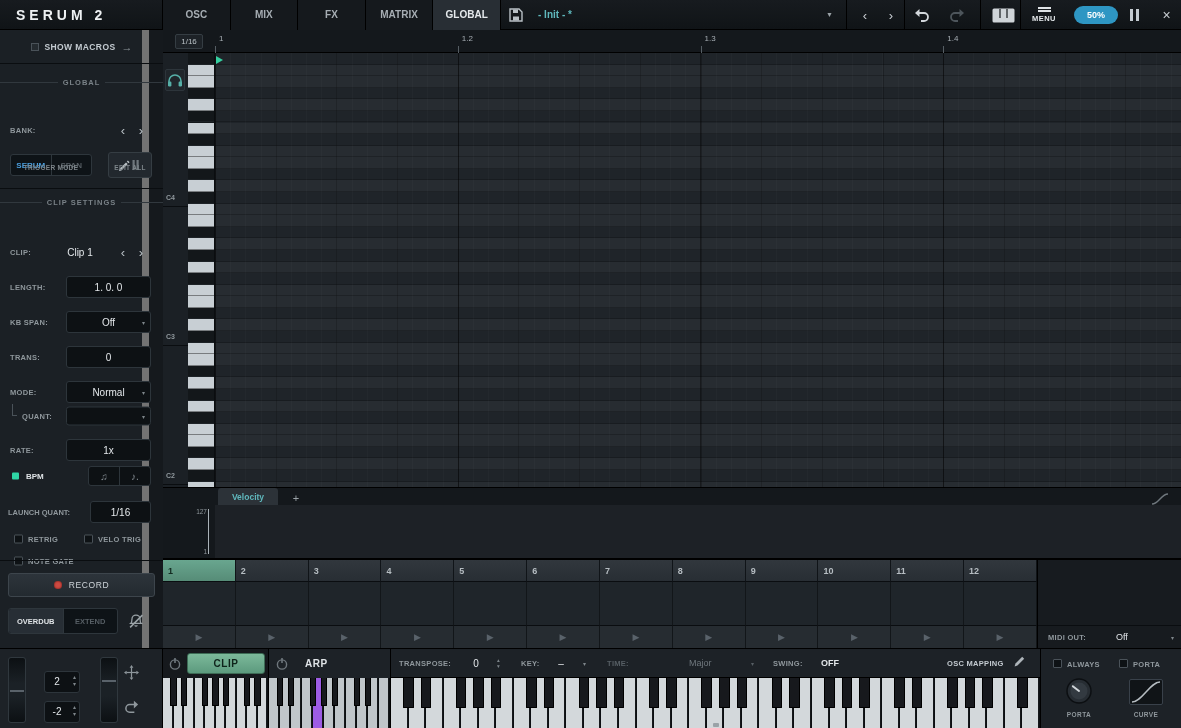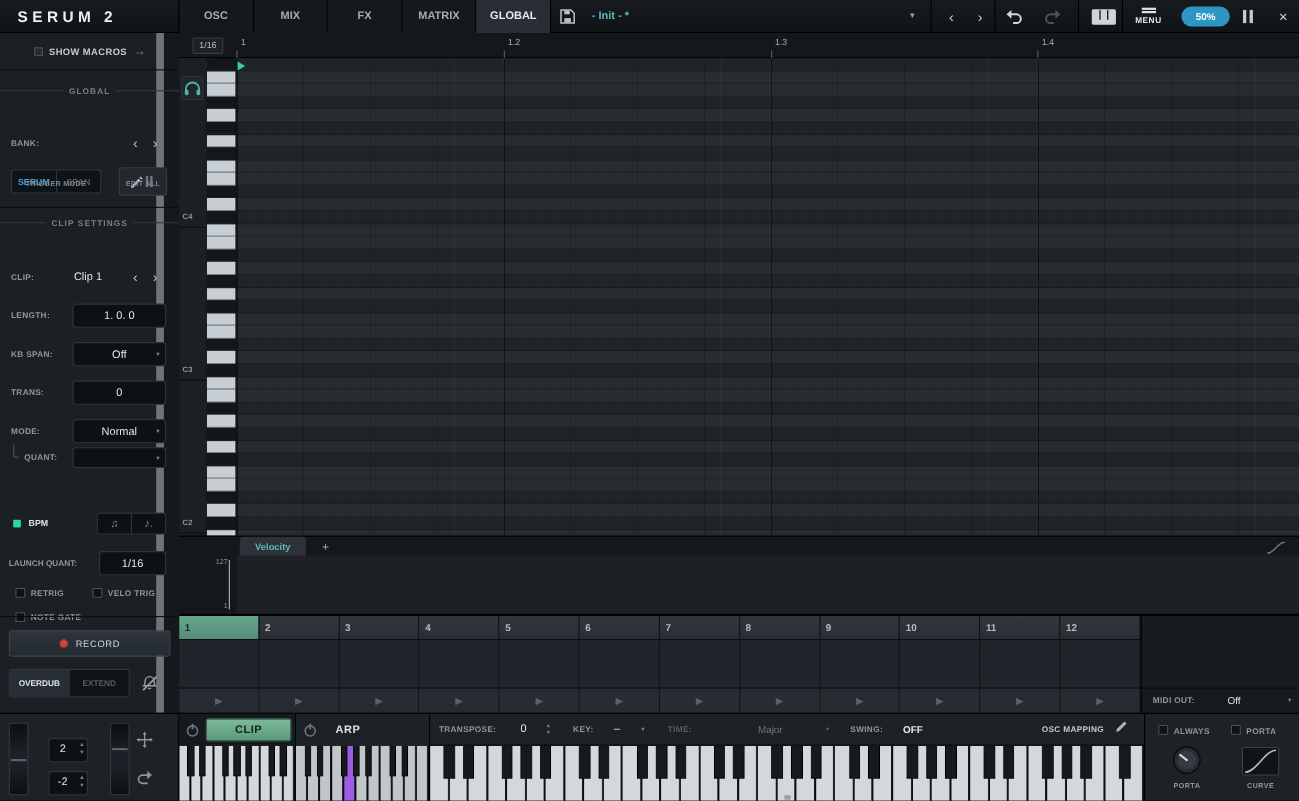--- a/index.html
+++ b/index.html
@@ -295,20 +295,24 @@
     </div>
 
     <div class="srow" style="top:357px;height:20px">
       <span class="tconn"></span>
       <span class="lbl" style="left:22px">QUANT:</span>
       <span class="field" style="left:66px;width:85px;height:19px">
         <span class="dd-arrow">▾</span>
       </span>
     </div>
 
+    <div class="srow" style="top:389px;height:24px">
+      <span class="lbl" style="left:10px">RATE:</span>
+      <span class="field" style="left:66px;width:85px">1x</span>
+    </div>
 
     <div class="srow" style="top:416px;height:22px">
       <span class="bpm-dot"></span>
       <span class="bpm-lbl">BPM</span>
       <span class="note-box" style="position:absolute">
         <span>♫</span>
         <span>♪.</span>
       </span>
     </div>
 

